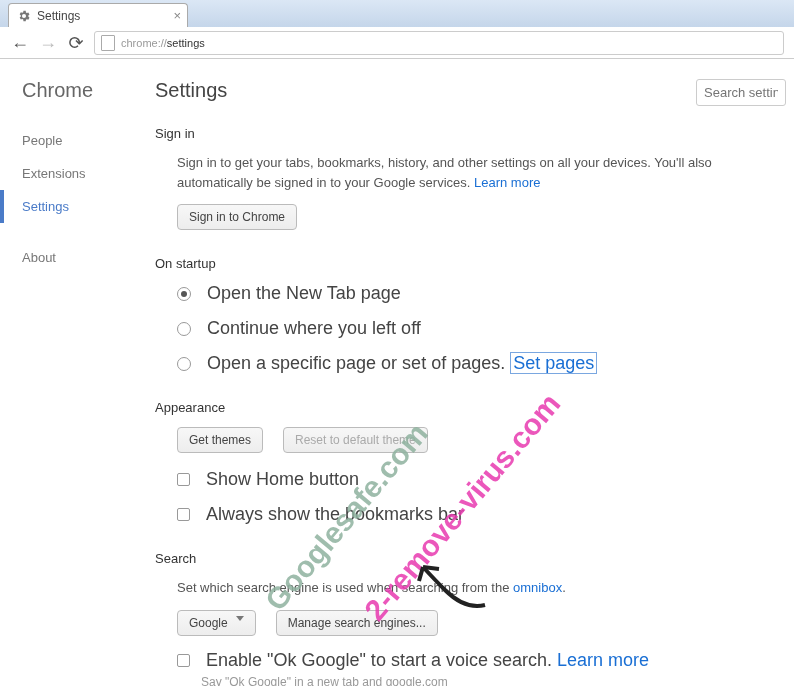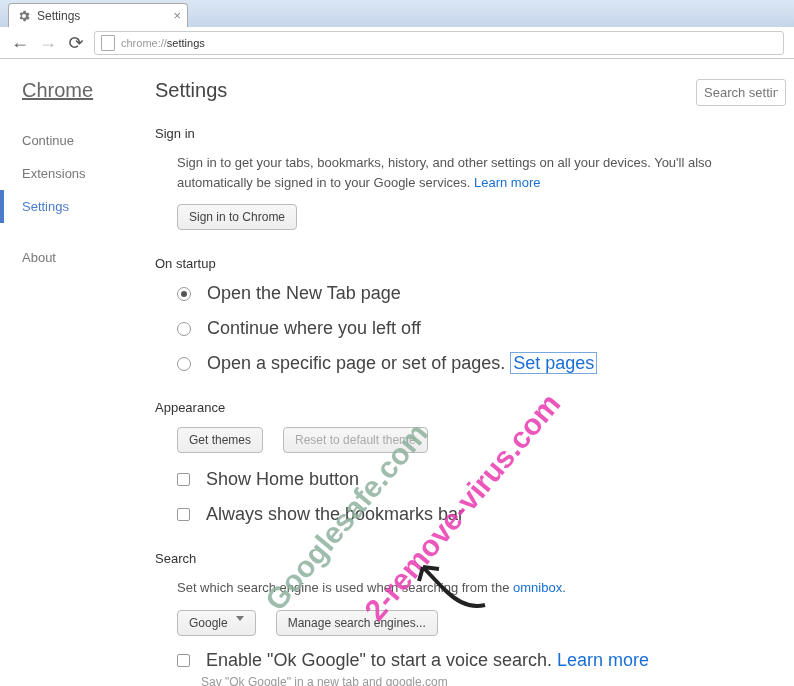--- a/index.html
+++ b/index.html
@@ -14,21 +14,21 @@
 .nav-bar { height: 32px; border-bottom: 1px solid #ccc; display: flex; align-items: center; gap: 8px; padding: 0 10px; }
 .nav-btn { color: #555; font-size: 18px; width: 20px; text-align: center; }
 .nav-btn.disabled { color: #bbb; }
 .url-bar { flex: 1; height: 24px; border: 1px solid #ccc; border-radius: 3px; display: flex; align-items: center; padding: 0 6px; font-size: 11px; color: #999; }
 .url-bar .path { color: #333; }
 .doc-icon { width: 14px; height: 16px; border: 1px solid #aaa; border-radius: 1px; margin-right: 6px; position: relative; }
 
 
 .content { display: flex; height: calc(686px - 59px); }
 .sidebar { width: 150px; padding: 20px 0 0 22px; }
-.sidebar h1 { font-size: 20px; color: #666; font-weight: normal; margin-bottom: 22px; text-decoration: underline; }
+.sidebar h1 { font-size: 20px; color: #666; font-weight: normal; margin-bottom: 22px; }
 .sidebar-item { font-size: 13px; color: #777; padding: 9px 0; cursor: pointer; }
 .sidebar-item.active { color: #4a7bc8; border-left: 4px solid #4a7bc8; margin-left: -22px; padding-left: 18px; }
 .sidebar-gap { height: 18px; }
 
 .main { flex: 1; padding: 20px 0 0 5px; position: relative; }
 .main-header { display: flex; justify-content: space-between; align-items: flex-start; padding-right: 8px; }
 .main h2 { font-size: 20px; color: #444; font-weight: normal; margin-bottom: 24px; }
 .search-box { }
 .search-box input { border: 1px solid #ccc; border-radius: 3px; padding: 5px 7px; font-size: 13px; width: 90px; }
 
@@ -84,21 +84,21 @@
     <span class="doc-icon"></span>
     <span>chrome://</span>
       <span class="path">settings</span>
   </div>
 </div>
 
 <div class="content">
 
   <div class="sidebar">
     <h1>Chrome</h1>
-    <div class="sidebar-item">Continue</div>
+    <div class="sidebar-item">People</div>
     <div class="sidebar-item">Extensions</div>
     <div class="sidebar-item active">Settings</div>
     <div class="sidebar-gap"></div>
     <div class="sidebar-item">About</div>
   </div>
 
   <div class="main">
     <div class="main-header">
       <h2>Settings</h2>
       <div class="search-box">

